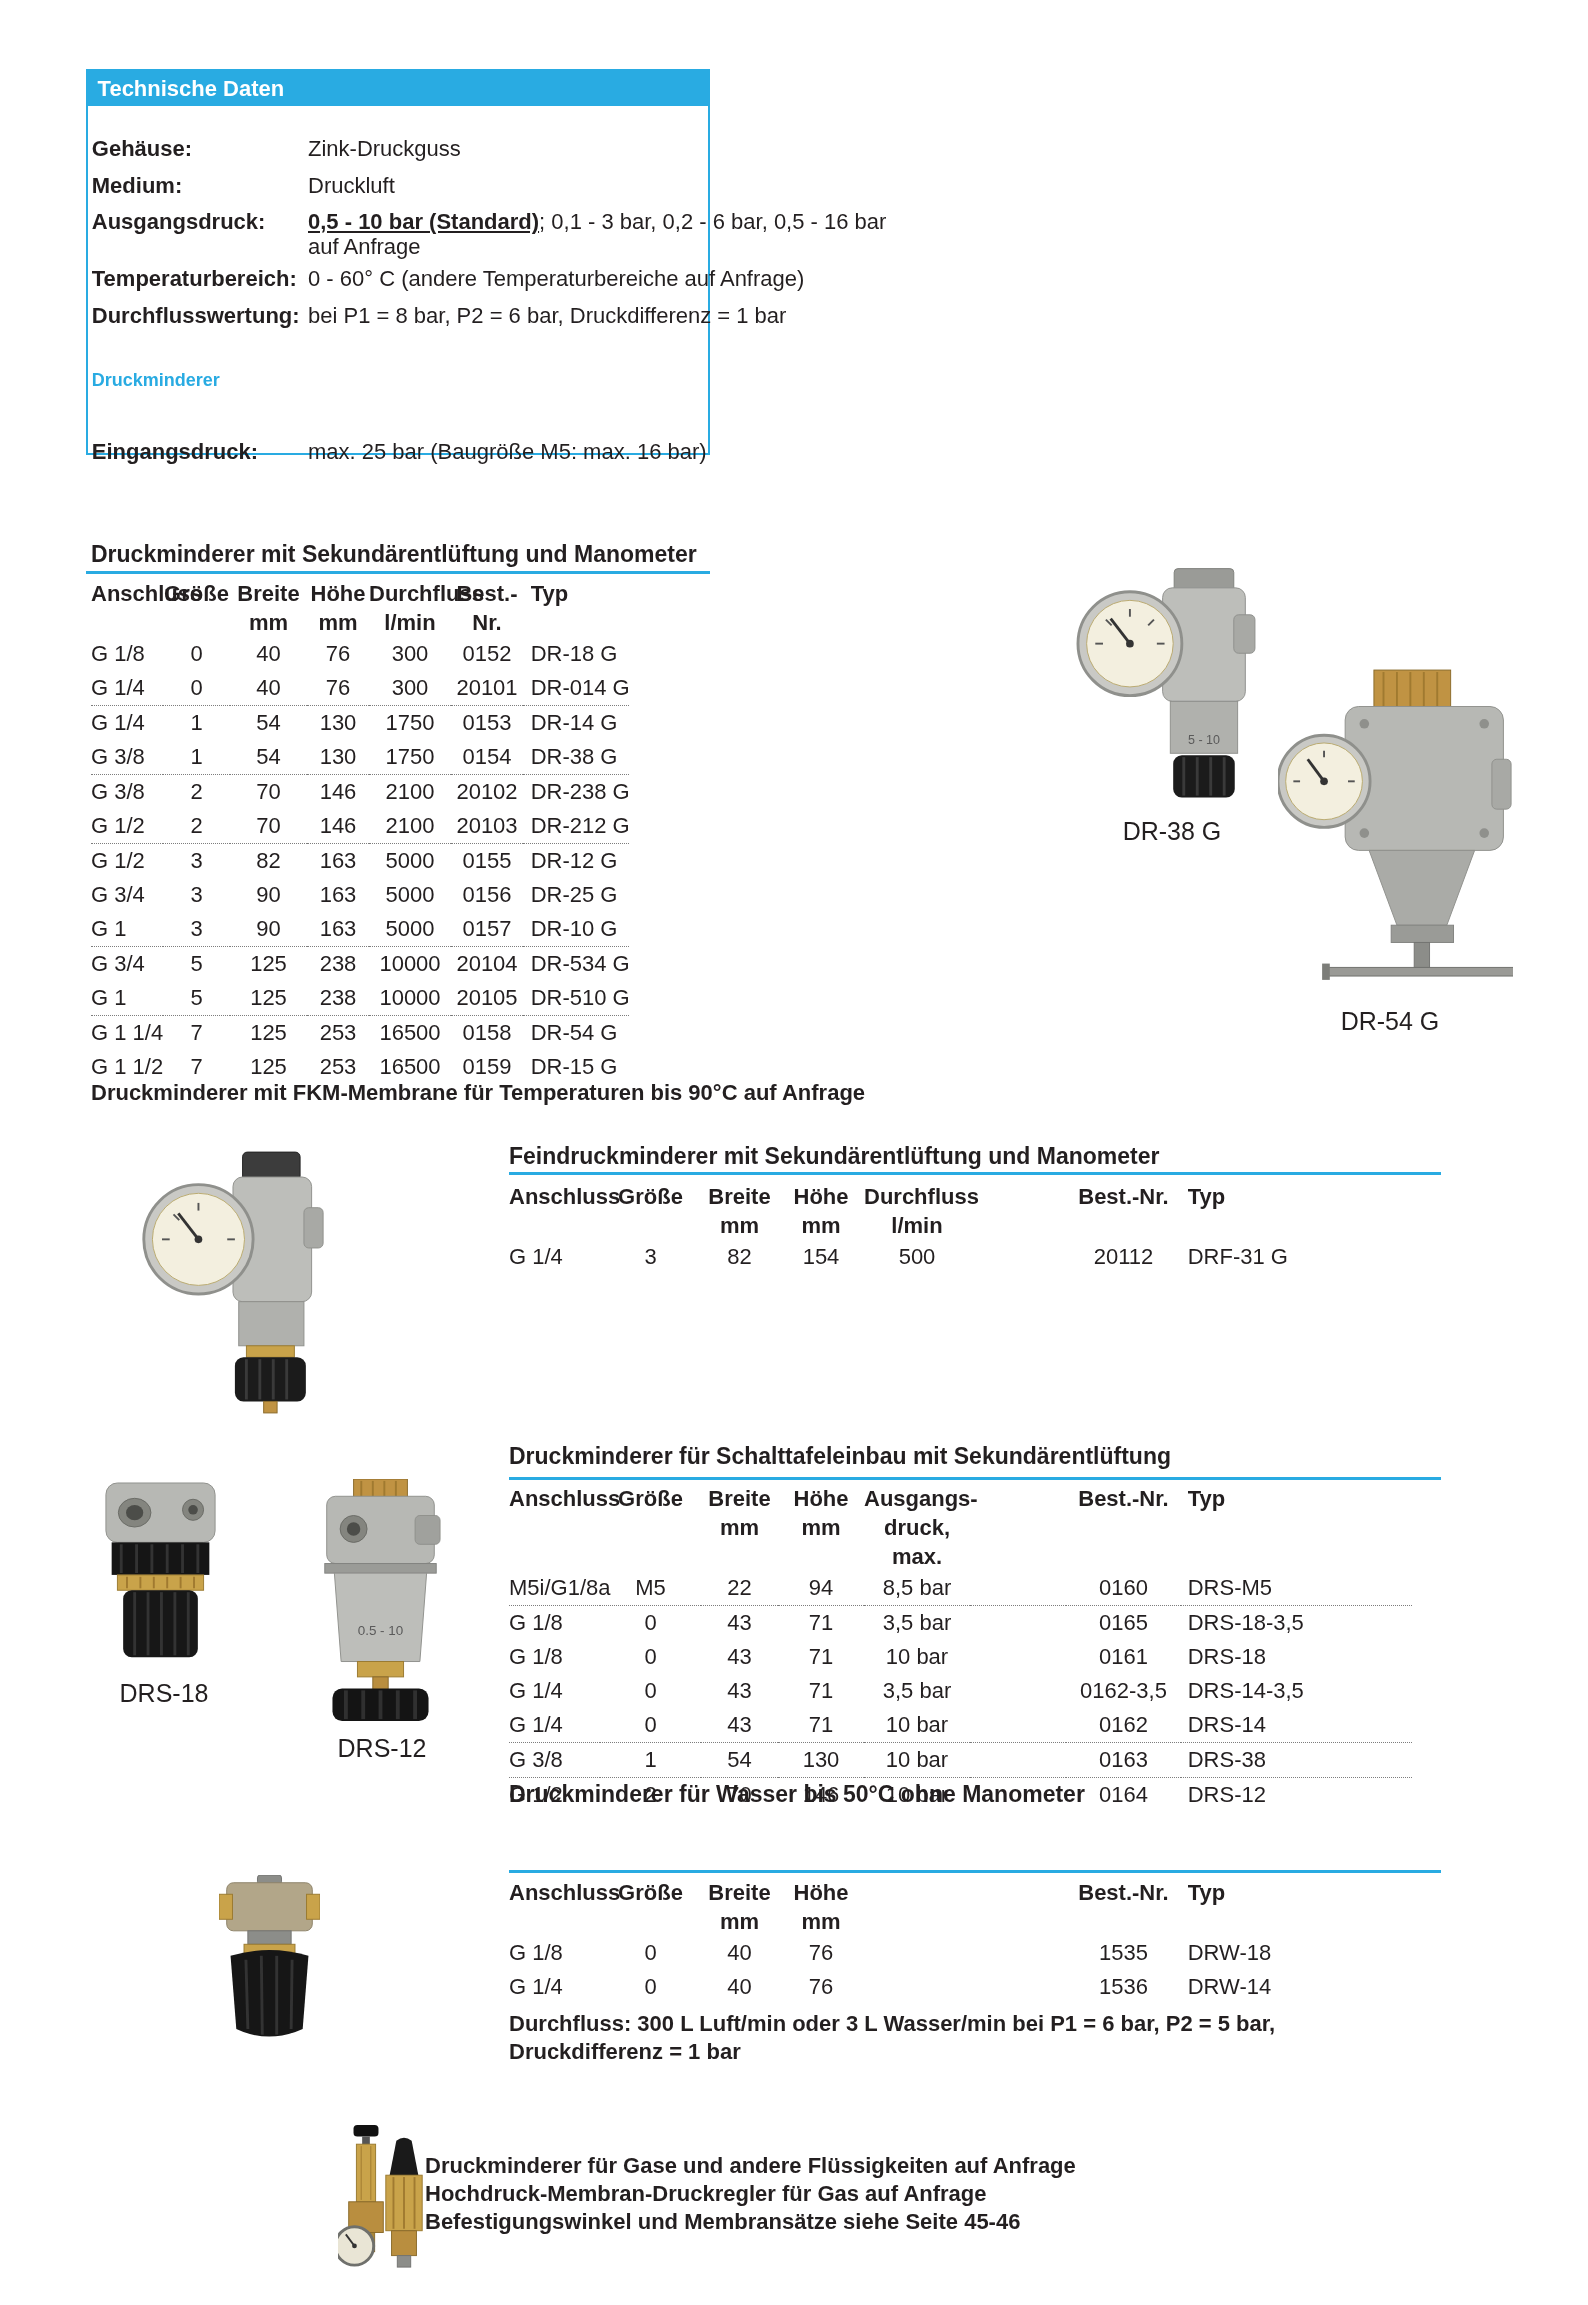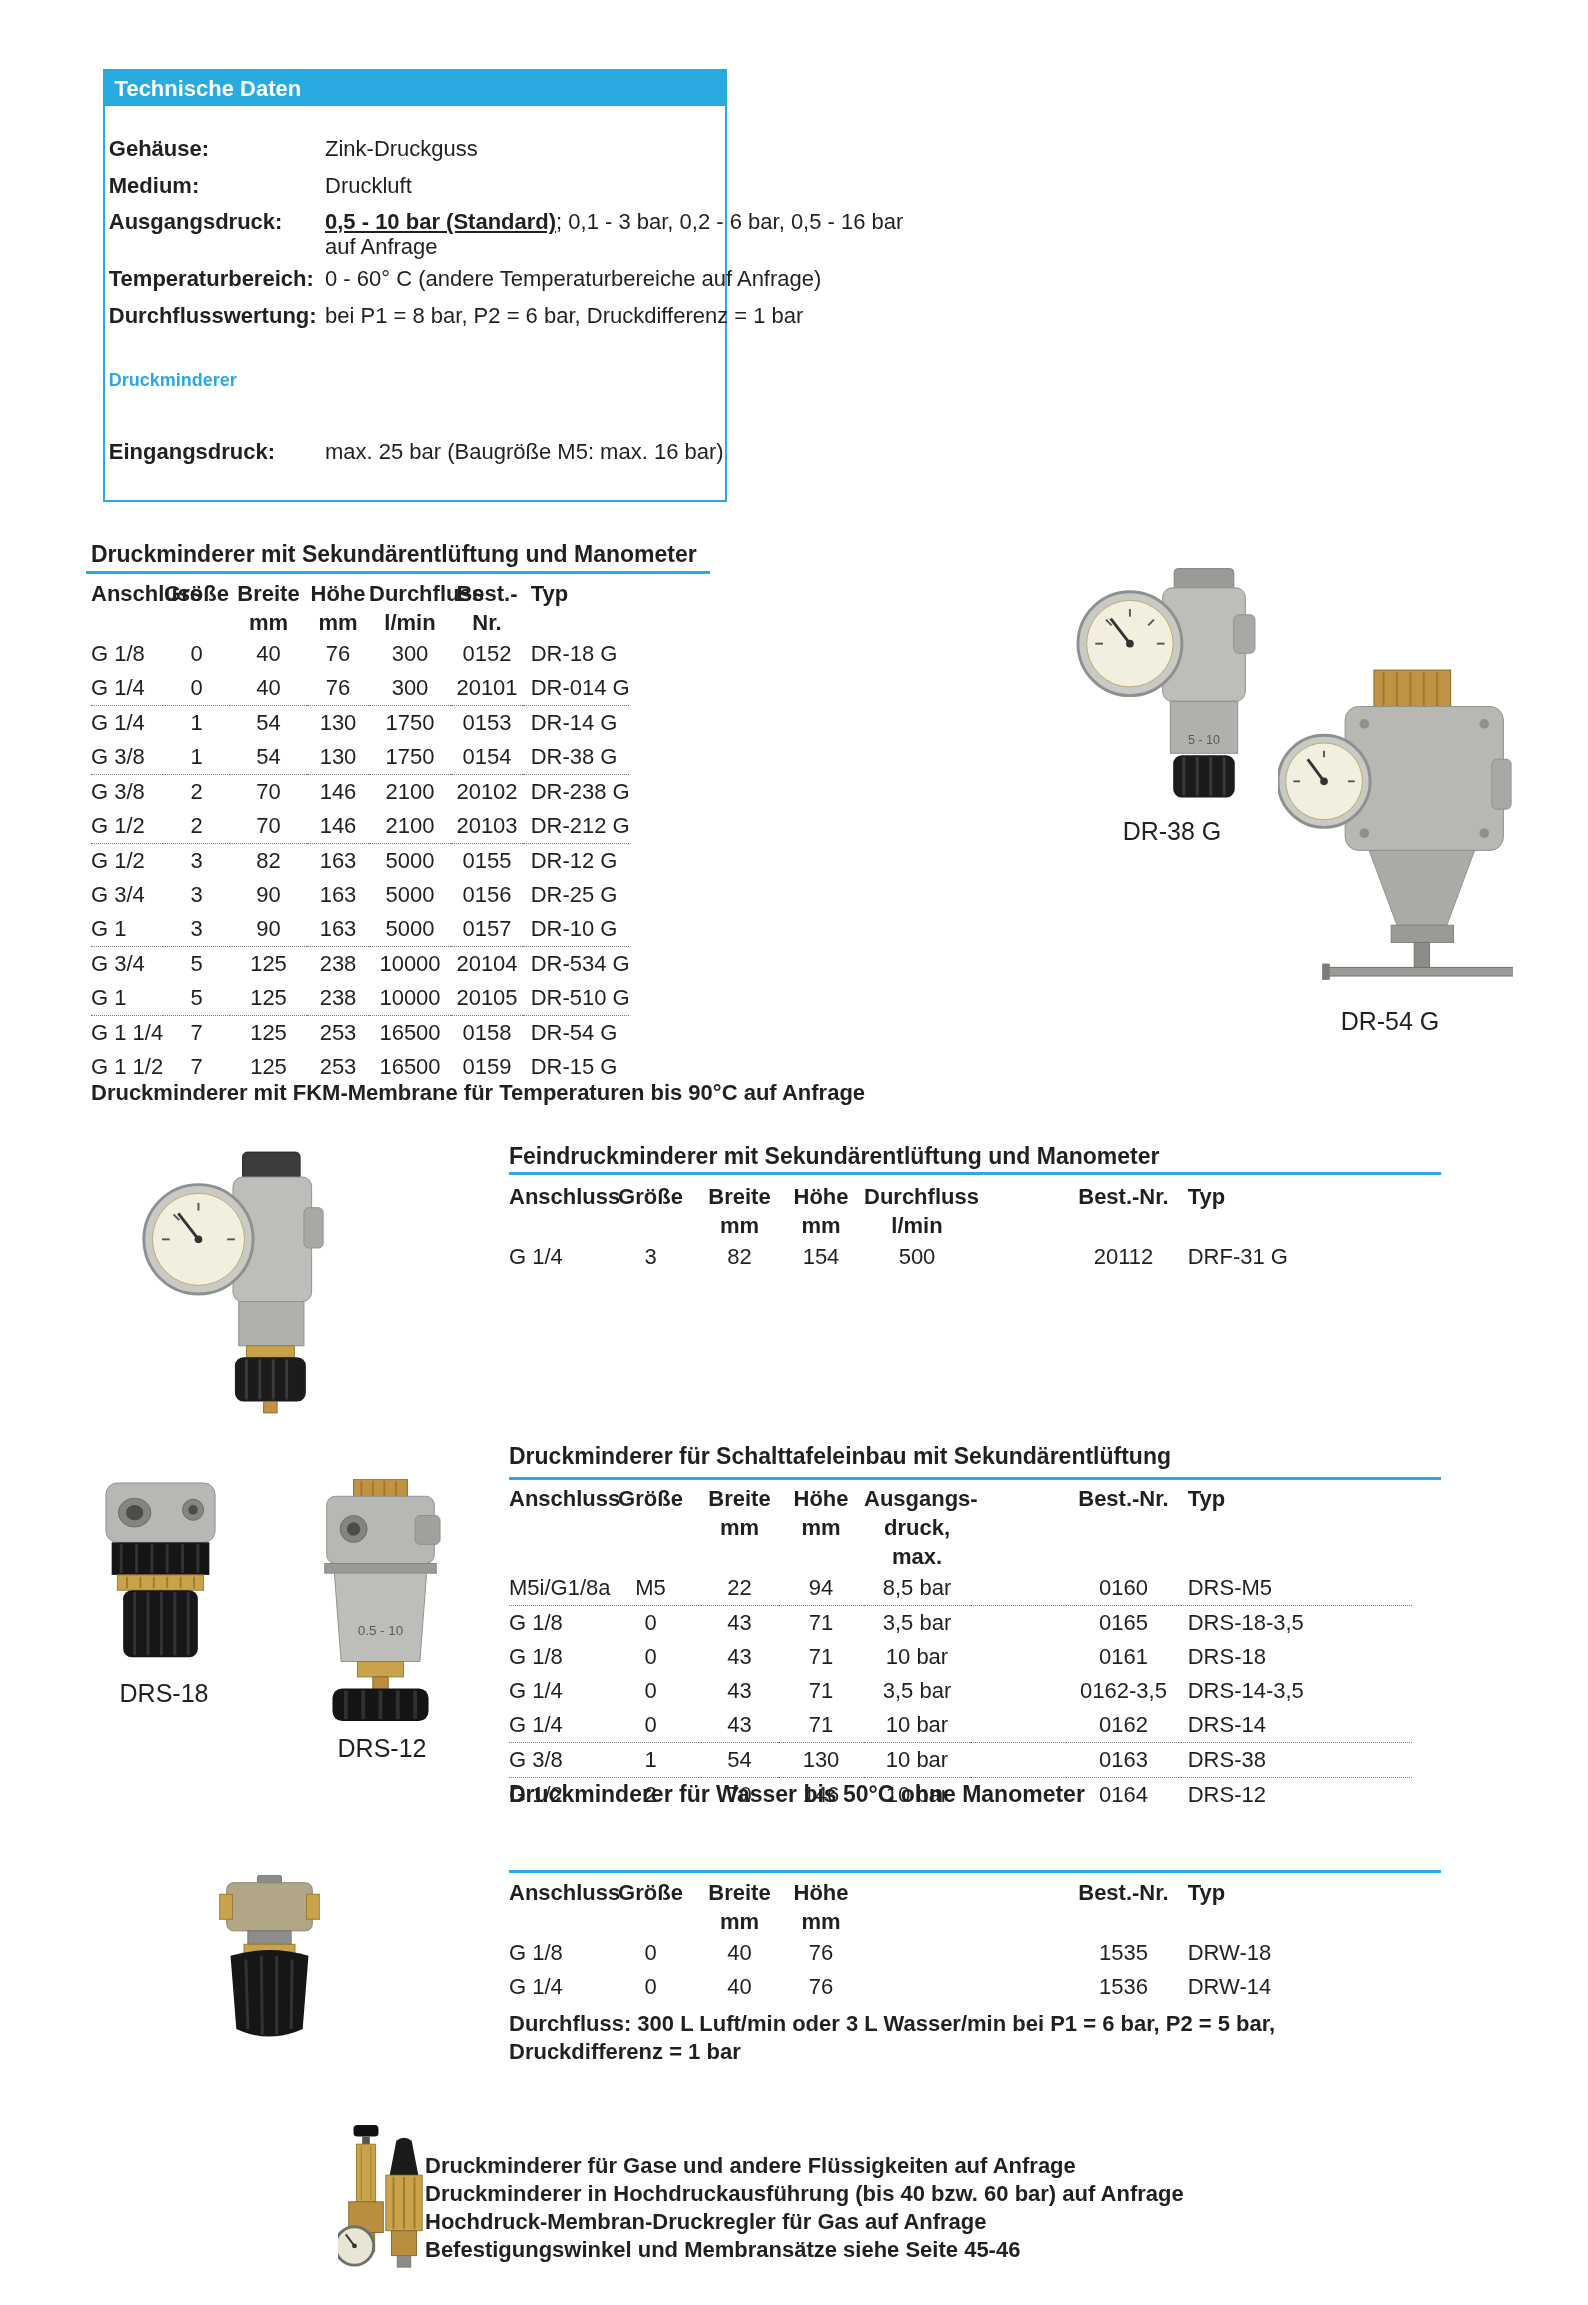--- a/index.html
+++ b/index.html
@@ -1,20 +1,20 @@
 <!DOCTYPE html>
 <html><head>
 <meta charset="utf-8">
 <style>
   html,body{margin:0;padding:0;background:#ffffff;}
   .page{position:relative;width:1589px;height:2306px;background:#fff;
         font-family:"Liberation Sans",sans-serif;color:#231f20;overflow:hidden;}
 
   
-  .tech-box{position:absolute;left:103px;top:69px;width:624px;height:433px;
+  .tech-box{position:absolute;left:86px;top:69px;width:624px;height:386px;
             border:2.9px solid #29abe2;box-sizing:border-box;background:#fff;padding-left:18px;}
   .tech-header{position:absolute;left:0;top:0;right:0;height:35px;background:#29abe2;
                color:#fff;font-weight:bold;font-size:22px;line-height:35px;padding-left:9.6px;}
   .spec-row{position:absolute;left:0;width:615px;font-size:22px;line-height:25px;}
   .spec-label{position:absolute;left:3.8px;font-weight:bold;white-space:nowrap;}
   .spec-value{position:absolute;left:220px;white-space:nowrap;}
   .bold-underline{font-weight:bold;text-decoration:underline;}
   .tech-sub{position:absolute;left:3.8px;color:#29abe2;font-weight:bold;font-size:18px;}
 
   
@@ -699,19 +699,18 @@
         <line x1="14" y1="44" x2="14" y2="98"></line>
         <line x1="25" y1="44" x2="25" y2="98"></line>
         <line x1="36" y1="44" x2="36" y2="98"></line>
       </g>
     <rect x="12" y="100" width="26" height="26" fill="#b98e3f" stroke="#8a6a2a"></rect>
     <rect x="18" y="126" width="14" height="12" fill="#8c8d89" stroke="#737471"></rect>
   </svg>
 
   <div class="notes">
     <div>Druckminderer für Gase und andere Flüssigkeiten auf Anfrage</div>
-    <div>Druckminderer in Hochdruckausführung (bis 40 bzw. 60 bar) auf Anfrage</div>
     <div>Hochdruck-Membran-Druckregler für Gas auf Anfrage</div>
     <div>Befestigungswinkel und Membransätze siehe Seite 45-46</div>
   </div>
 
 </div>
 
 
 </body></html>

